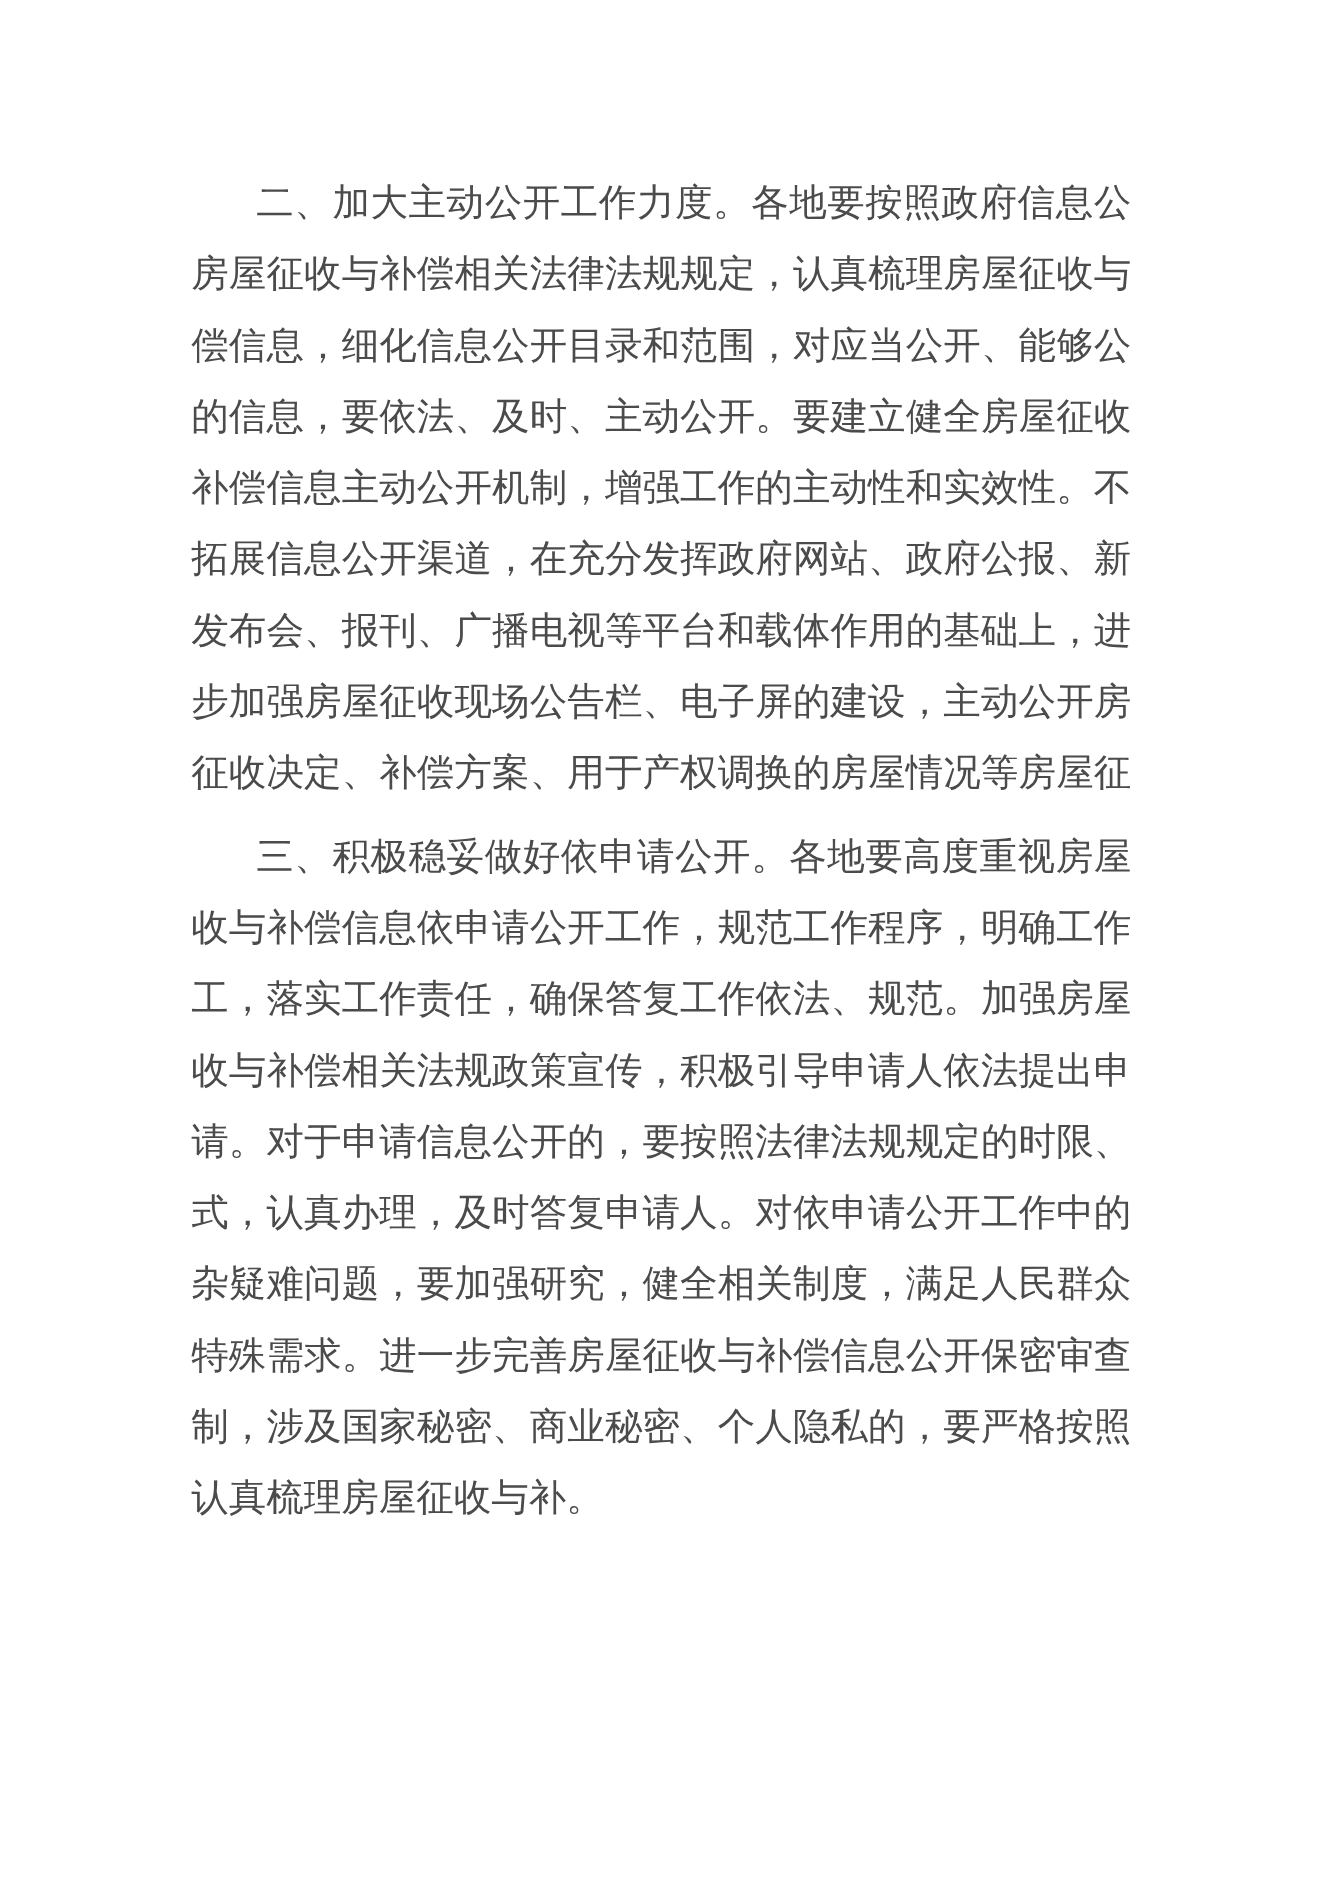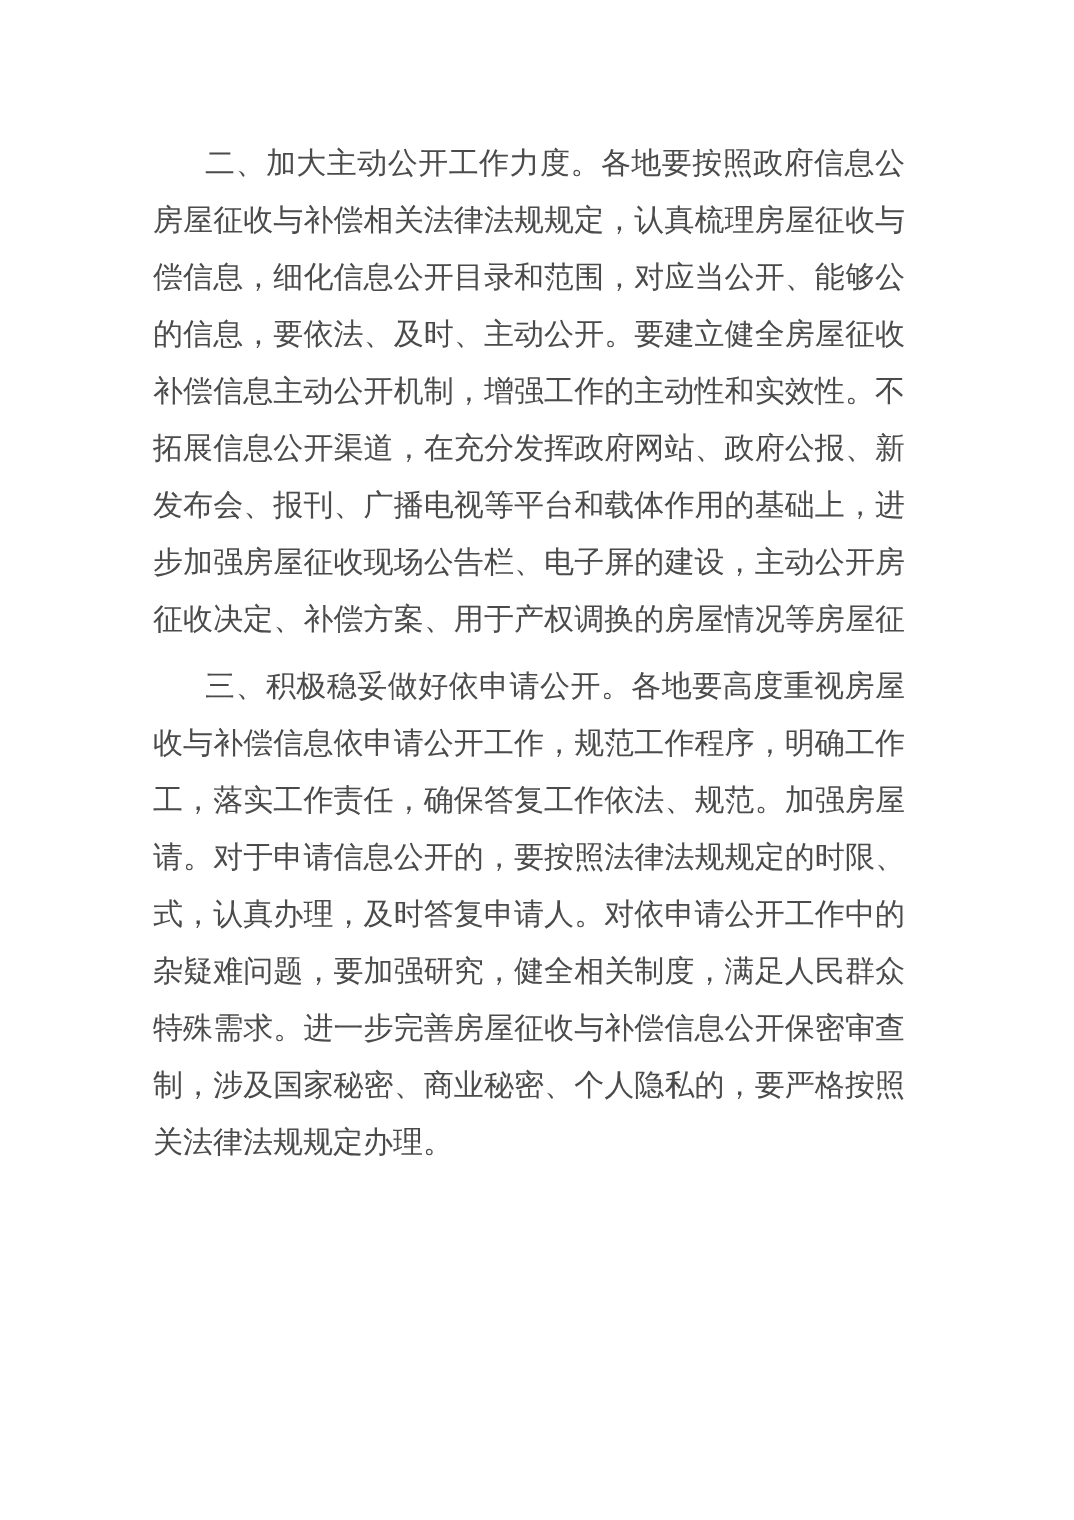--- a/index.html
+++ b/index.html
@@ -50,22 +50,23 @@
       <div class="line">拓展信息公开渠道，在充分发挥政府网站、政府公报、新闻</div>
       <div class="line">发布会、报刊、广播电视等平台和载体作用的基础上，进一</div>
       <div class="line">步加强房屋征收现场公告栏、电子屏的建设，主动公开房屋</div>
       <div class="line">征收决定、补偿方案、用于产权调换的房屋情况等房屋征收</div>
     </div>
 
     <div class="para">
       <div class="line first">三、积极稳妥做好依申请公开。各地要高度重视房屋征</div>
       <div class="line">收与补偿信息依申请公开工作，规范工作程序，明确工作分</div>
       <div class="line">工，落实工作责任，确保答复工作依法、规范。加强房屋征</div>
+      <div class="line">收与补偿相关法规政策宣传，积极引导申请人依法提出申</div>
       <div class="line">请。对于申请信息公开的，要按照法律法规规定的时限、方</div>
       <div class="line">式，认真办理，及时答复申请人。对依申请公开工作中的复</div>
       <div class="line">杂疑难问题，要加强研究，健全相关制度，满足人民群众的</div>
       <div class="line">特殊需求。进一步完善房屋征收与补偿信息公开保密审查机</div>
       <div class="line">制，涉及国家秘密、商业秘密、个人隐私的，要严格按照有</div>
-      <div class="line last">关法律法规规定办理。</div>
+      <div class="line last">认真梳理房屋征收与补。</div>
     </div>
 
   </div>
 </div>
 
 </body></html>

